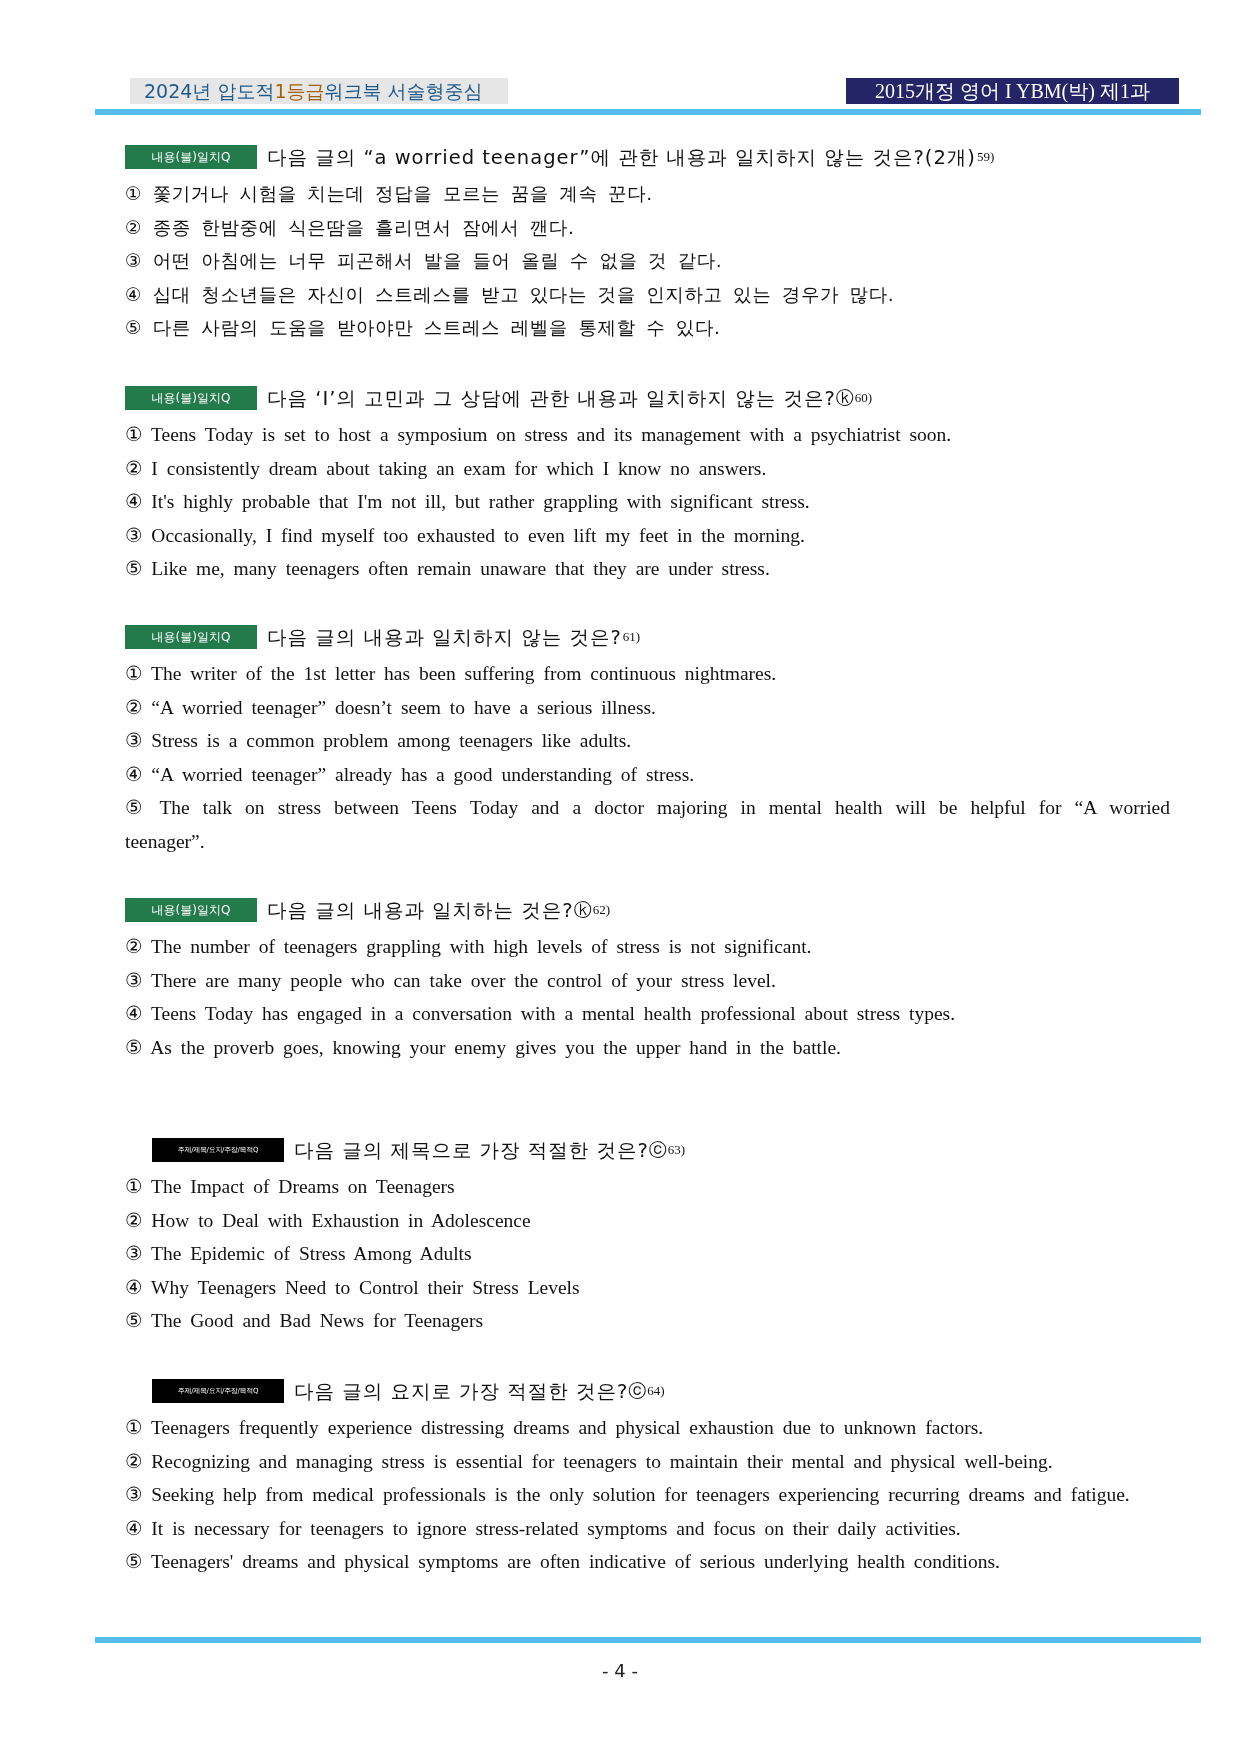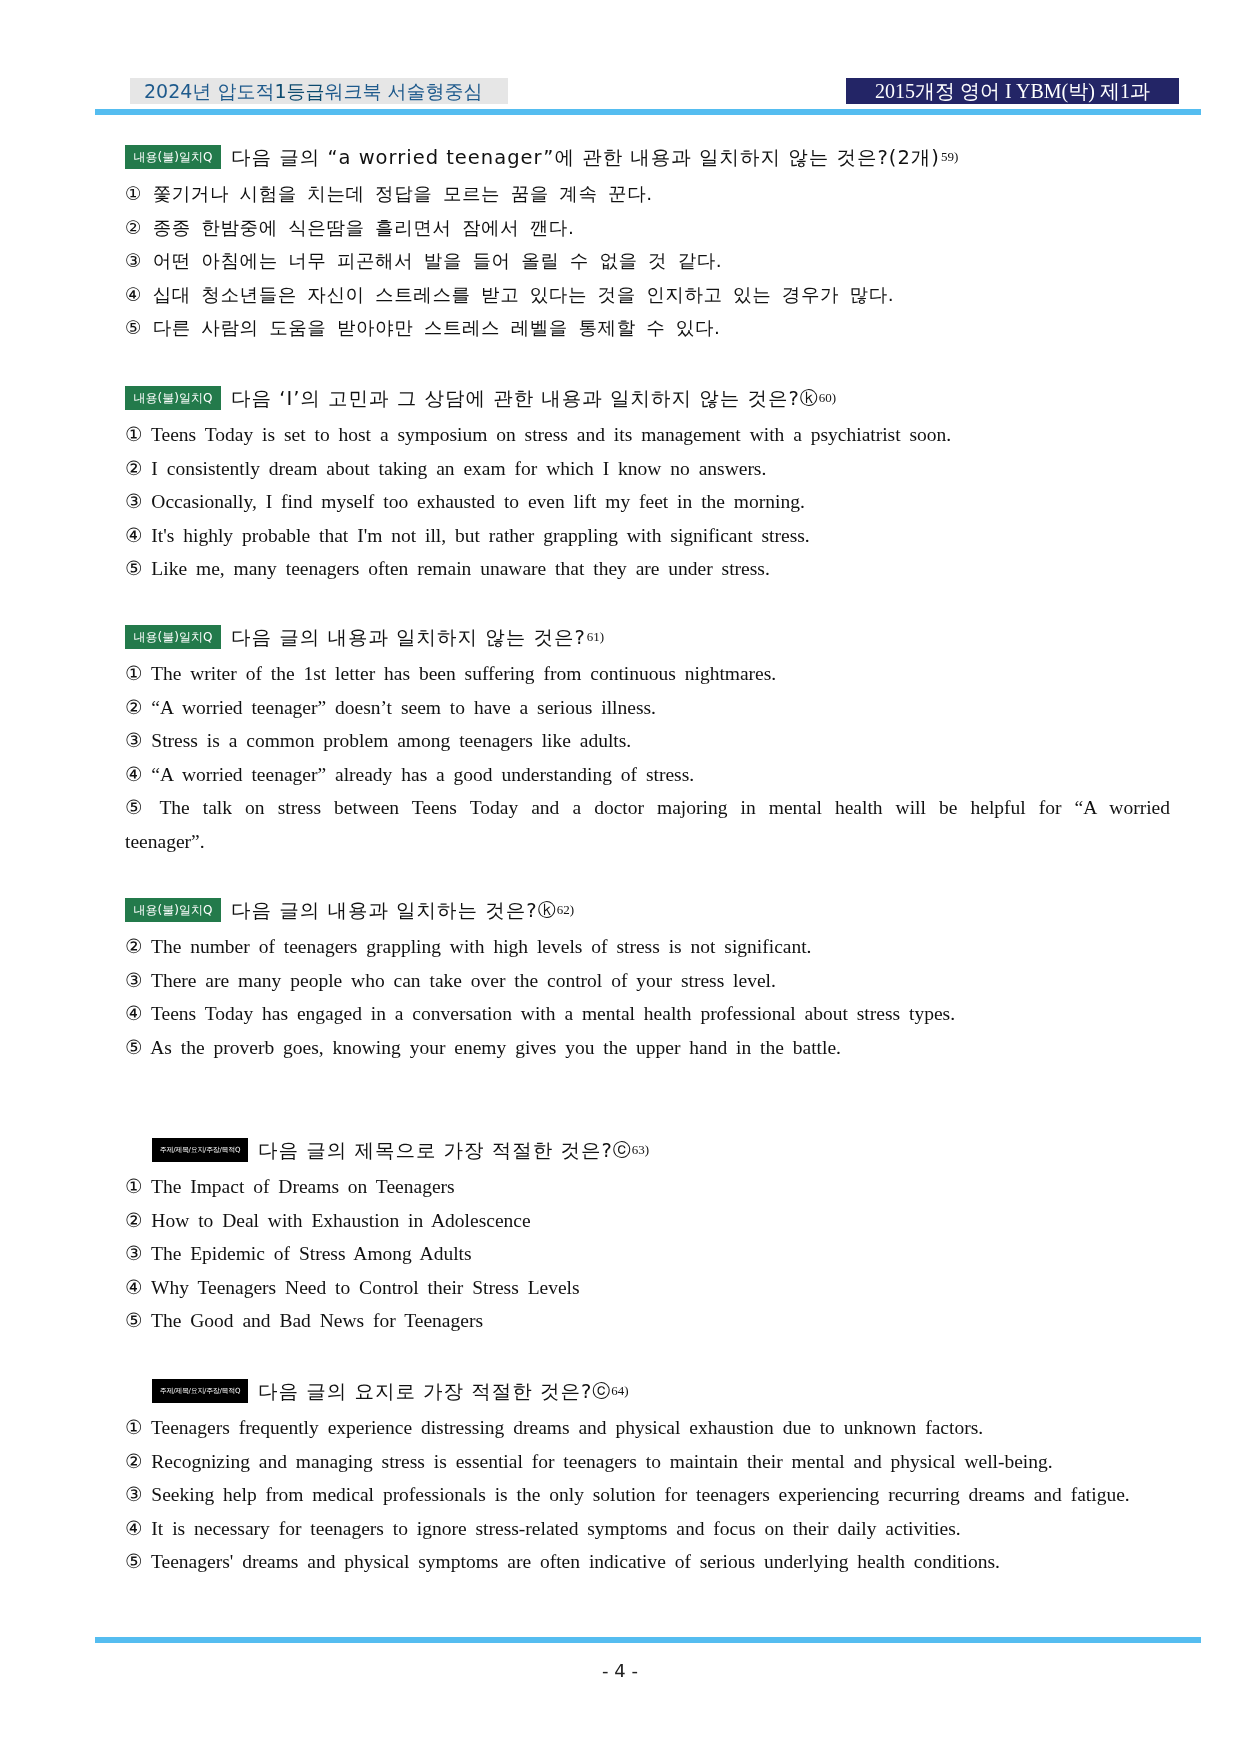--- a/index.html
+++ b/index.html
@@ -1,32 +1,32 @@
 <!DOCTYPE html>
 <html><head>
 <meta charset="utf-8">
 <style>
   html, body { margin: 0; padding: 0; background: #ffffff; }
   body { width: 1240px; height: 1752px; position: relative; overflow: hidden;
          font-family: "Liberation Serif", "DejaVu Serif", serif; color: #111; }
   .hdr-left { position: absolute; left: 130px; top: 78px; width: 378px; height: 26px;
               background: #e6e6e6; color: #1e5a8c; font-family: "DejaVu Sans", sans-serif;
               font-size: 19px; line-height: 26px; padding-left: 14px; box-sizing: border-box; white-space: nowrap; }
-  .hdr-left .red { color: #0c4a6e; }
+  .hdr-left .red { color: #a16207; }
   .hdr-right { position: absolute; left: 846px; top: 78px; width: 333px; height: 26px;
                background: #232566; color: #ffffff; font-size: 20px; line-height: 26px;
                text-align: center; white-space: nowrap; }
   .rule { position: absolute; left: 95px; width: 1106px; height: 6px; background: #55bdf0; }
   .rule.top { top: 109px; }
   .rule.bottom { top: 1637px; }
   .page-num { position: absolute; left: 0; width: 1240px; top: 1660px; text-align: center;
               font-family: "DejaVu Sans", sans-serif; font-size: 18px; color: #222; }
   .q { position: absolute; left: 125px; width: 1045px; }
   .q-title { height: 26px; display: flex; align-items: center; white-space: nowrap; }
-  .badge { display: inline-block; height: 24px; line-height: 24px; padding: 0 2px; color: #fff;
+  .badge { display: inline-block; height: 24px; line-height: 24px; padding: 0 20px; color: #fff;
            font-family: "DejaVu Sans", sans-serif; font-size: 12px; margin-right: 10px; white-space: nowrap; }
   .badge.green { background: #237a4b; width: 92px; text-align: center; }
   .badge.navy { background: #000000; width: 92px; font-size: 7px; text-align: center; letter-spacing: -0.3px; margin-left: 27px; }
   .q-text { font-family: "DejaVu Sans", sans-serif; font-size: 19.5px; letter-spacing: 1px; }
   .q-ref { font-family: "Liberation Serif", serif; font-size: 13px; vertical-align: super; margin-left: 1px; }
   .q-mark { font-family: "DejaVu Sans", sans-serif; font-size: 18px; }
   .opts { margin-top: 7px; }
   .opt { font-size: 19.5px; line-height: 33.5px; word-spacing: 4px; }
   .opt.ko { font-family: "DejaVu Sans", sans-serif; font-size: 18.5px; letter-spacing: 0.6px; }
   .opt.wrap { text-align: justify; line-height: 33.5px; }
@@ -58,22 +58,22 @@
 <div class="q" style="top:385px;">
   <div class="q-title">
     <span class="badge green">내용(불)일치Q</span>
     <span class="q-text">다음 ‘I’의 고민과 그 상담에 관한 내용과 일치하지 않는 것은?</span>
       <span class="q-mark">ⓚ</span>
       <span class="q-ref">60)</span>
   </div>
   <div class="opts">
     <div class="opt">① Teens Today is set to host a symposium on stress and its management with a psychiatrist soon.</div>
     <div class="opt">② I consistently dream about taking an exam for which I know no answers.</div>
+    <div class="opt">④ It's highly probable that I'm not ill, but rather grappling with significant stress.</div>
     <div class="opt">③ Occasionally, I find myself too exhausted to even lift my feet in the morning.</div>
-    <div class="opt">④ It's highly probable that I'm not ill, but rather grappling with significant stress.</div>
     <div class="opt">⑤ Like me, many teenagers often remain unaware that they are under stress.</div>
   </div>
 </div>
 
 <div class="q" style="top:624px;">
   <div class="q-title">
     <span class="badge green">내용(불)일치Q</span>
     <span class="q-text">다음 글의 내용과 일치하지 않는 것은?</span>
       <span class="q-ref">61)</span>
   </div>

